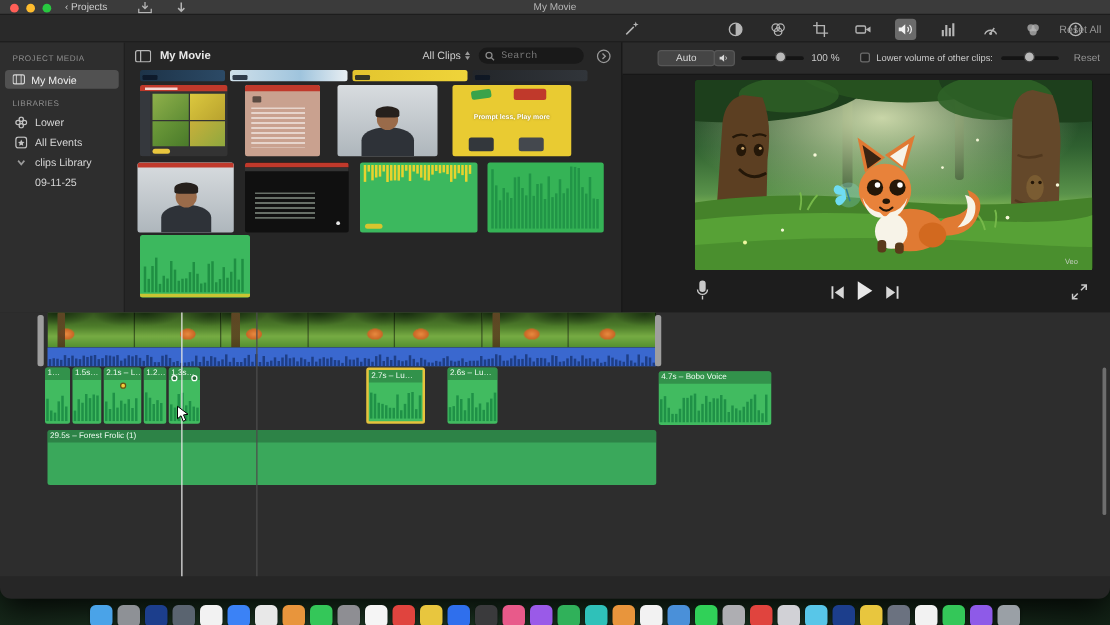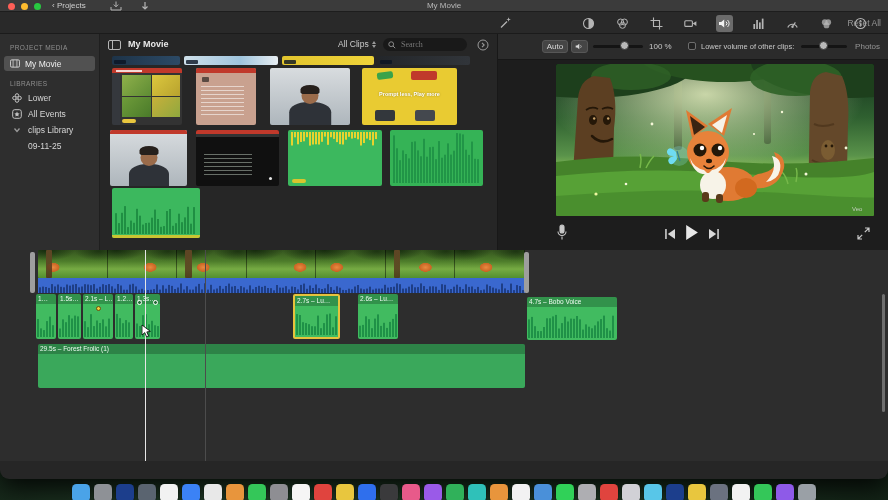--- a/index.html
+++ b/index.html
@@ -39,21 +39,21 @@
   
   .browser{width:397px;background:#262626;position:relative}
   .b-head{position:relative;height:22px}
   .b-toggle{position:absolute;left:8px;top:6px}
   .b-title{position:absolute;left:28px;top:5px;font-size:9px;font-weight:bold;color:#e8e8e8}
   .b-filter{position:absolute;left:238px;top:5px;font-size:8.5px;color:#cccccc;display:flex;align-items:center;gap:3px}
   .chev2{display:flex;flex-direction:column;gap:1px}
   .chev2 i{display:block;width:0;height:0;border-left:2.5px solid transparent;border-right:2.5px solid transparent}
   .chev2 .up{border-bottom:3px solid #9a9a9a}.chev2 .dn{border-top:3px solid #9a9a9a}
   .b-search{position:absolute;left:283px;top:4px;width:84px;height:13px;background:#191919;border-radius:7px;display:flex;align-items:center;padding:0 5px;gap:3px}
-  .b-search input{flex:1;min-width:0;background:transparent;border:none;outline:none;color:#ccc;font-size:8px;font-family:Liberation Serif, serif}
+  .b-search input{flex:1;min-width:0;background:transparent;border:none;outline:none;color:#ccc;font-size:8px;font-family:Liberation Mono, monospace}
   .b-search input::placeholder{color:#777}
   .b-circle{position:absolute;left:377px;top:5px}
   .b-body{position:absolute;left:0;top:22px;right:0;bottom:0;overflow:hidden}
   .thumb{position:absolute;border-radius:2px;overflow:hidden;background:#333}
   .sliver-navy{background:linear-gradient(90deg,#1d3348,#2c4a66)}
   .sliver-sky{background:linear-gradient(90deg,#cfe0ea,#9fc4dd 60%,#e8eef2)}
   .sliver-yellow{background:linear-gradient(90deg,#e3c52e,#efd43a)}
   .sliver-dark{background:linear-gradient(90deg,#23262a,#31353a)}
   
   .rightpanel{width:391px;background:#1d1d1d;border-left:1px solid #181818;position:relative}
@@ -455,35 +455,35 @@
                 <rect x="79" y="3.1000000000000014" width="2" height="26.9" fill="#1f8f43"></rect>
               </svg>
             </div>
             <div style="position: absolute; left: 0px; right: 0px; bottom: 0px; height: 3px; background: rgb(216, 197, 46); opacity: 0.9;"></div>
           </div>
         </div>
     </div>
 
     <div class="rightpanel">
       <div class="adjustbar">
-        <span class="pill-btn" style="left:44px;width:26px">Auto</span>
+        <span class="pill-btn" style="left:28px;width:46px">Auto</span>
         <span class="pill-btn" style="left:73px;width:17px">
           <svg width="9" height="9" viewBox="0 0 13 13">
               <path d="M1 5 H3.2 L6.2 2.4 V10.6 L3.2 8 H1 Z" fill="#d8d8d8"></path>
               <path d="M8 4.6 a2.6 2.6 0 0 1 0 3.8" fill="none" stroke="#d8d8d8"></path>
             </svg>
         </span>
         <span class="sl-track" style="left:95px;top:11px;width:50px"></span>
         <span class="sl-knob" style="left:122px;top:7px"></span>
         <span class="aj-text" style="left:151px;top:8px">100 %</span>
         <span class="checkbox" style="left:190px;top:8px"></span>
         <span class="aj-text" style="left:203px;top:8px;font-size:7.5px">Lower volume of other clips:</span>
         <span class="sl-track" style="left:303px;top:11px;width:46px"></span>
         <span class="sl-knob" style="left:321px;top:7px"></span>
-        <span class="aj-text" style="right:8px;top:8px;color:#969696">Photos</span>
+        <span class="aj-text" style="right:8px;top:8px;color:#969696">Reset</span>
       </div>
 
       <div class="viewer-video">
         <svg viewBox="0 0 318 152" width="318" height="152">
           <defs>
             <linearGradient id="bgG" x1="0" x2="0" y1="0" y2="1">
               <stop offset="0" stop-color="#14301c"></stop>
                 <stop offset="0.35" stop-color="#2f6030"></stop>
               <stop offset="0.6" stop-color="#59924a"></stop>
                 <stop offset="0.68" stop-color="#7eb554"></stop>

